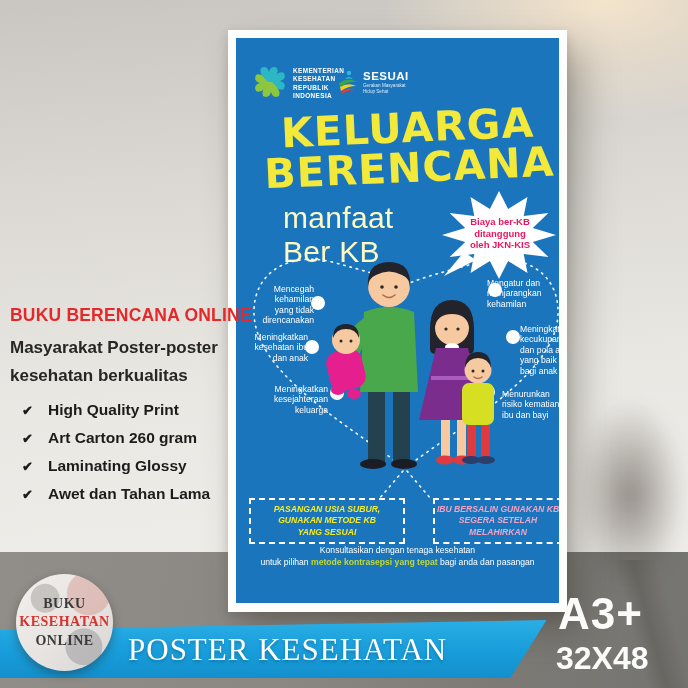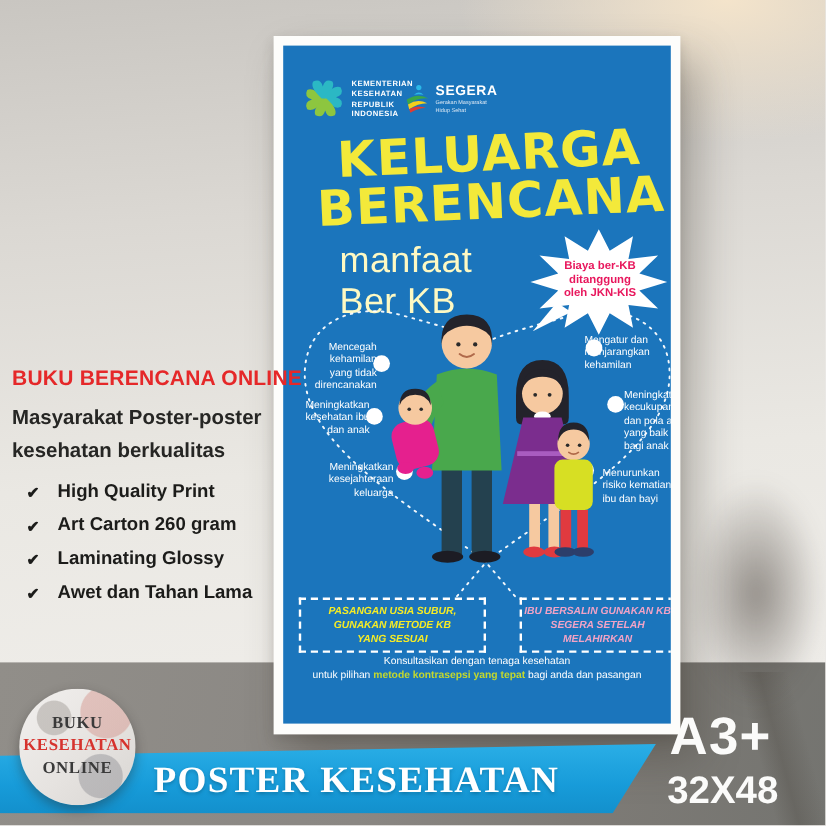--- a/index.html
+++ b/index.html
@@ -98,21 +98,21 @@
     box-shadow:0 4px 10px rgba(40,38,35,.4);z-index:6;
     display:flex;flex-direction:column;align-items:center;justify-content:center;}
   .badge div{line-height:1.32;font-weight:bold;letter-spacing:.5px;font-family:Liberation Serif, serif;}
   .badge .b1,.badge .b3{color:#3a3a3a;font-size:14px;}
   .badge .b2{color:#d6332e;font-size:14px;}
 
   .banner{position:absolute;left:0;top:620px;width:556px;height:58px;z-index:4;
     background:linear-gradient(180deg,#2aaee6 0%,#179bd9 60%,#1390cc 100%);
     clip-path:polygon(0 17%,98.3% 0,91.8% 100%,0 100%);}
   .banner-label{position:absolute;left:128px;top:12px;color:#fff;
-    font-family:"Liberation Serif",serif;font-weight:bold;font-size:31px;
+    font-family:"Liberation Serif",serif;font-weight:normal;font-size:31px;
     letter-spacing:1px;text-shadow:0 2px 3px rgba(0,60,90,.35);}
 
   .size-format{position:absolute;left:558px;top:592px;color:#fbfbfa;
     font-size:44px;font-weight:bold;line-height:1;z-index:5;letter-spacing:1px;}
   .size-dim{position:absolute;left:556px;top:642px;color:#fbfbfa;
     font-size:32px;font-weight:bold;line-height:1;z-index:5;}
 </style>
 </head>
 <body>
 
@@ -137,21 +137,21 @@
 REPUBLIK
 INDONESIA</div>
 
       <svg class="germas" viewBox="0 0 24 26">
         <path d="M3,14 Q12,8 21,13 Q12,12 4,18 Z" fill="#3aa648"></path>
         <path d="M4,18 Q12,13 20,17 Q12,17 5,22 Z" fill="#f4d01c"></path>
         <path d="M5,22 Q12,18 19,21 Q12,21 6,25 Z" fill="#e03c31"></path>
         <circle cx="13" cy="4" r="2.2" fill="#2bb8e8"></circle>
         <path d="M9,10 Q13,6 17,10 Q13,9 9,10 Z" fill="#2bb8e8"></path>
       </svg>
-      <div class="germas-name">SEGERA</div>
+      <div class="germas-name">SESUAI</div>
       <div class="germas-tag pre">Gerakan Masyarakat
 Hidup Sehat</div>
 
       <div class="title">
         <div class="t1">KELUARGA</div>
         <div class="t2">BERENCANA</div>
       </div>
 
       <div class="subtitle pre">manfaat
 Ber KB</div>

